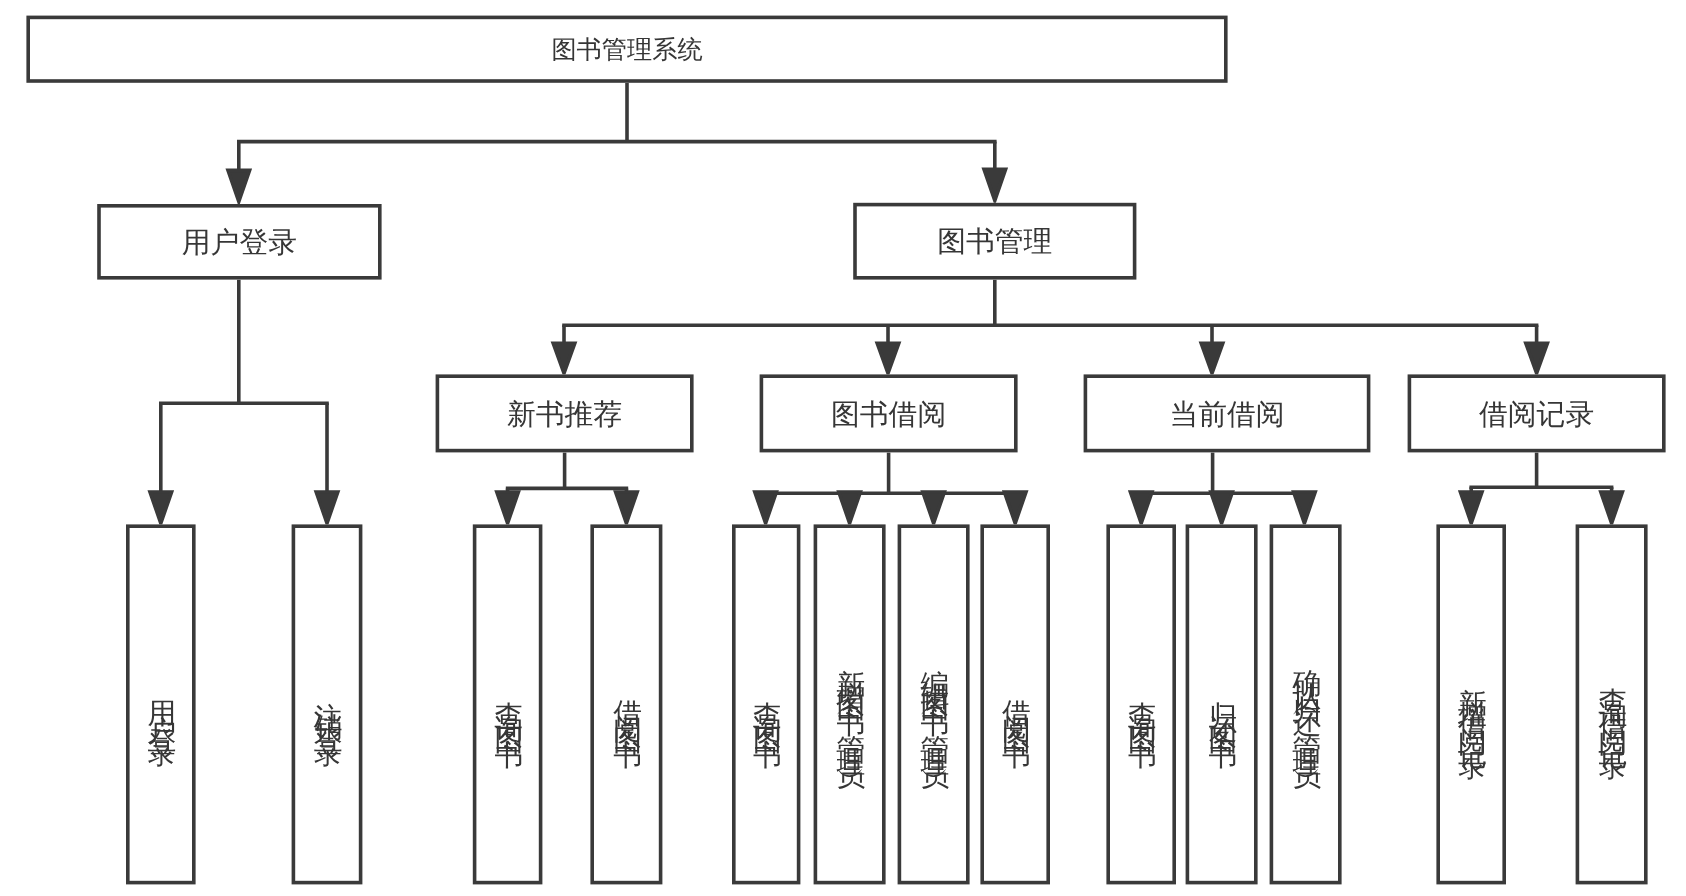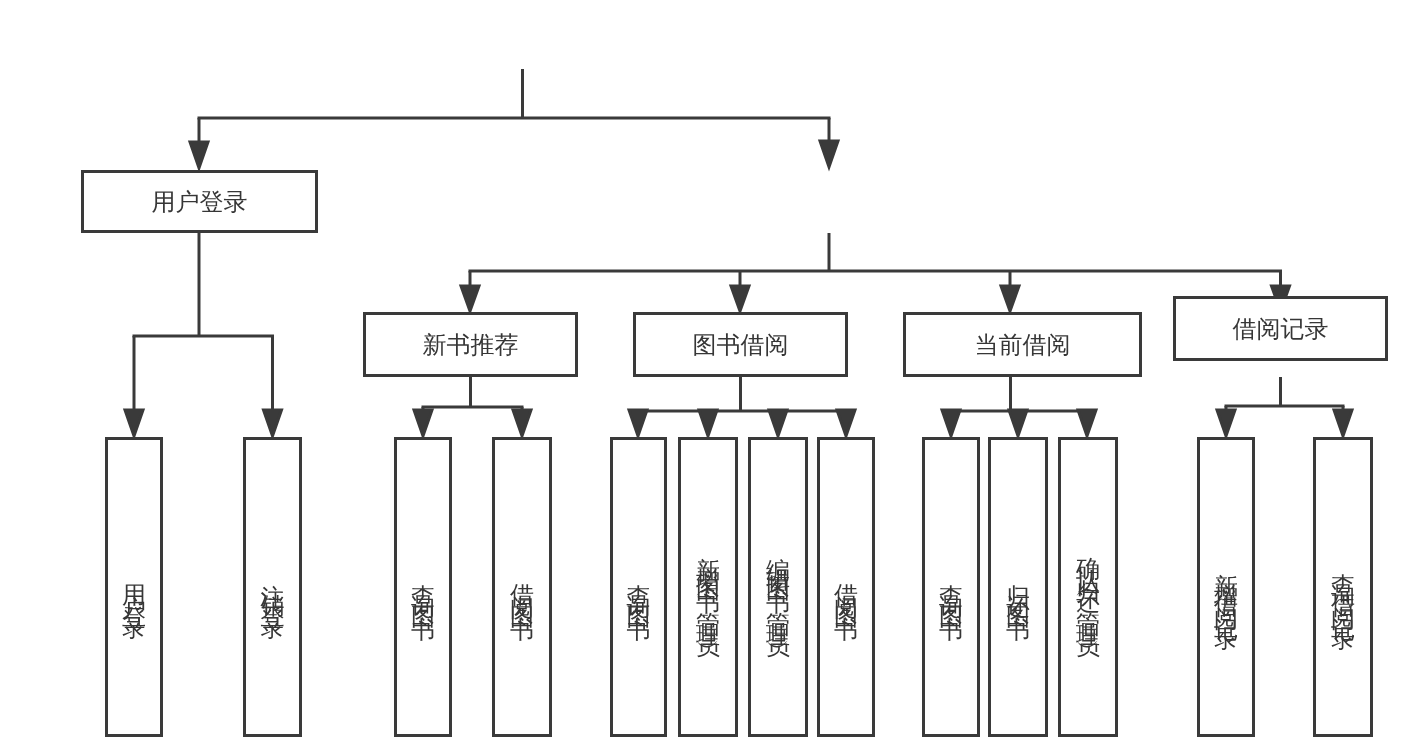--- a/index.html
+++ b/index.html
@@ -21,21 +21,21 @@
   .node span { white-space:nowrap; }
   
   .n-root { left:22px;  top:13px;  width:1001px; height:56px; font-size:21px; }
   
   .n-l2a  { left:81px;  top:170px; width:237px;  height:63px; }
   .n-l2b  { left:711px; top:169px; width:236px;  height:64px; }
   
   .n-l3a  { left:363px;  top:312px; width:215px; height:65px; }
   .n-l3b  { left:633px;  top:312px; width:215px; height:65px; }
   .n-l3c  { left:903px;  top:312px; width:239px; height:65px; }
-  .n-l3d  { left:1173px; top:296px; width:215px; height:65px; }
+  .n-l3d  { left:1173px; top:312px; width:215px; height:65px; }
   
   .leaf { top:437px; height:300px; }
   .leaf span {
     writing-mode:vertical-rl;
     letter-spacing:11px;
     line-height:1;
     white-space:nowrap;
   }
   .n-f1  { left:105px;  width:58px; }
   .n-f2  { left:243px;  width:59px; }
@@ -132,24 +132,30 @@
         <path d="M1280.5,377 V406" fill="none"></path>
         <path d="M1224.5,406 H1344.5" fill="none"></path>
         <path d="M1226,406 V413" fill="none"></path>
         <polygon points="1217,410 1235,410 1226,436"></polygon>
         <path d="M1343,406 V413" fill="none"></path>
         <polygon points="1334,410 1352,410 1343,436"></polygon>
       </g>
     </g>
   </svg>
 
+  <div class="node n-root">
+    <span>图书管理系统</span>
+  </div>
 
   <div class="node n-l2a">
     <span>用户登录</span>
   </div>
+  <div class="node n-l2b">
+    <span>图书管理</span>
+  </div>
 
   <div class="node n-l3a">
     <span>新书推荐</span>
   </div>
   <div class="node n-l3b">
     <span>图书借阅</span>
   </div>
   <div class="node n-l3c">
     <span>当前借阅</span>
   </div>

